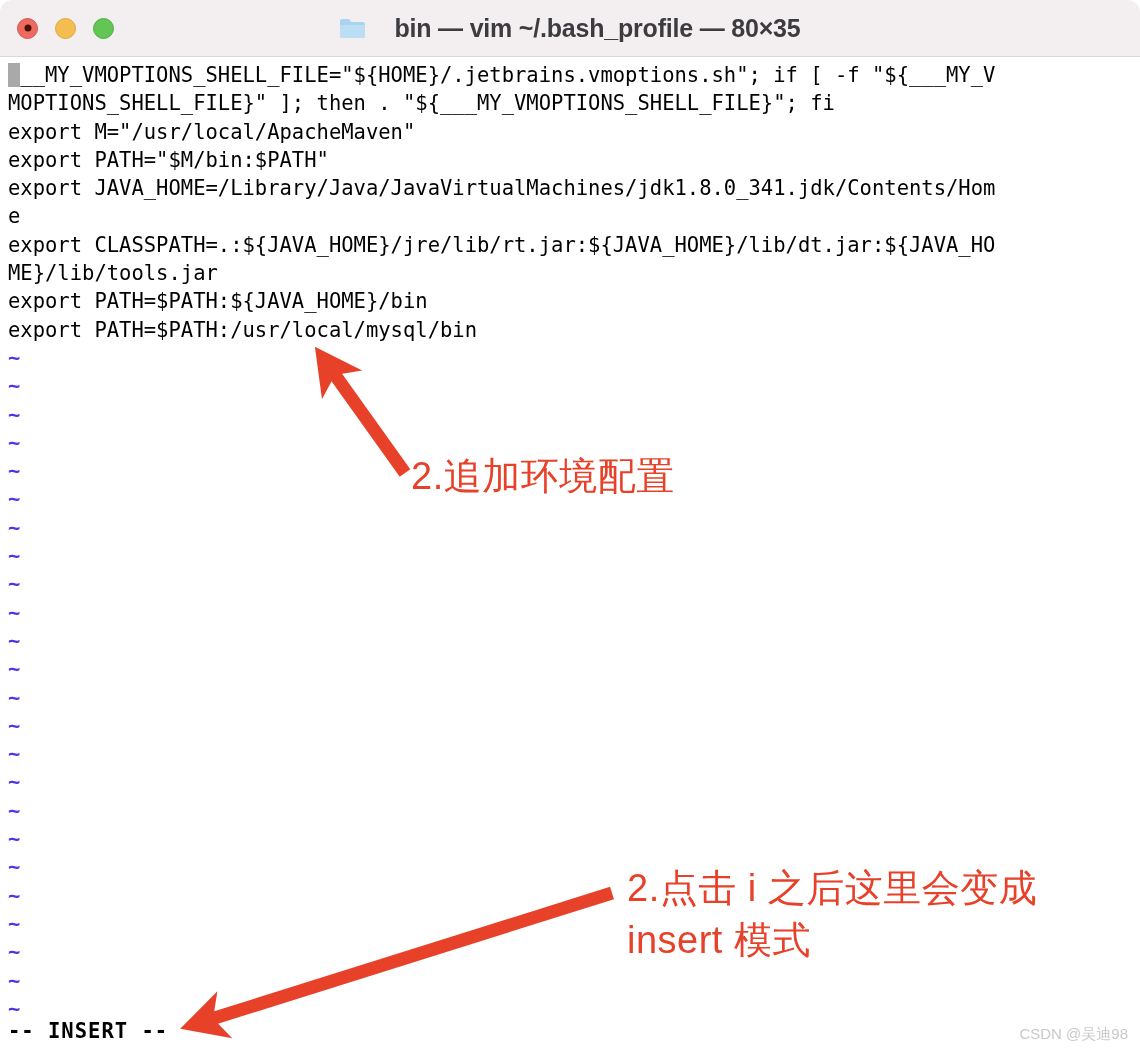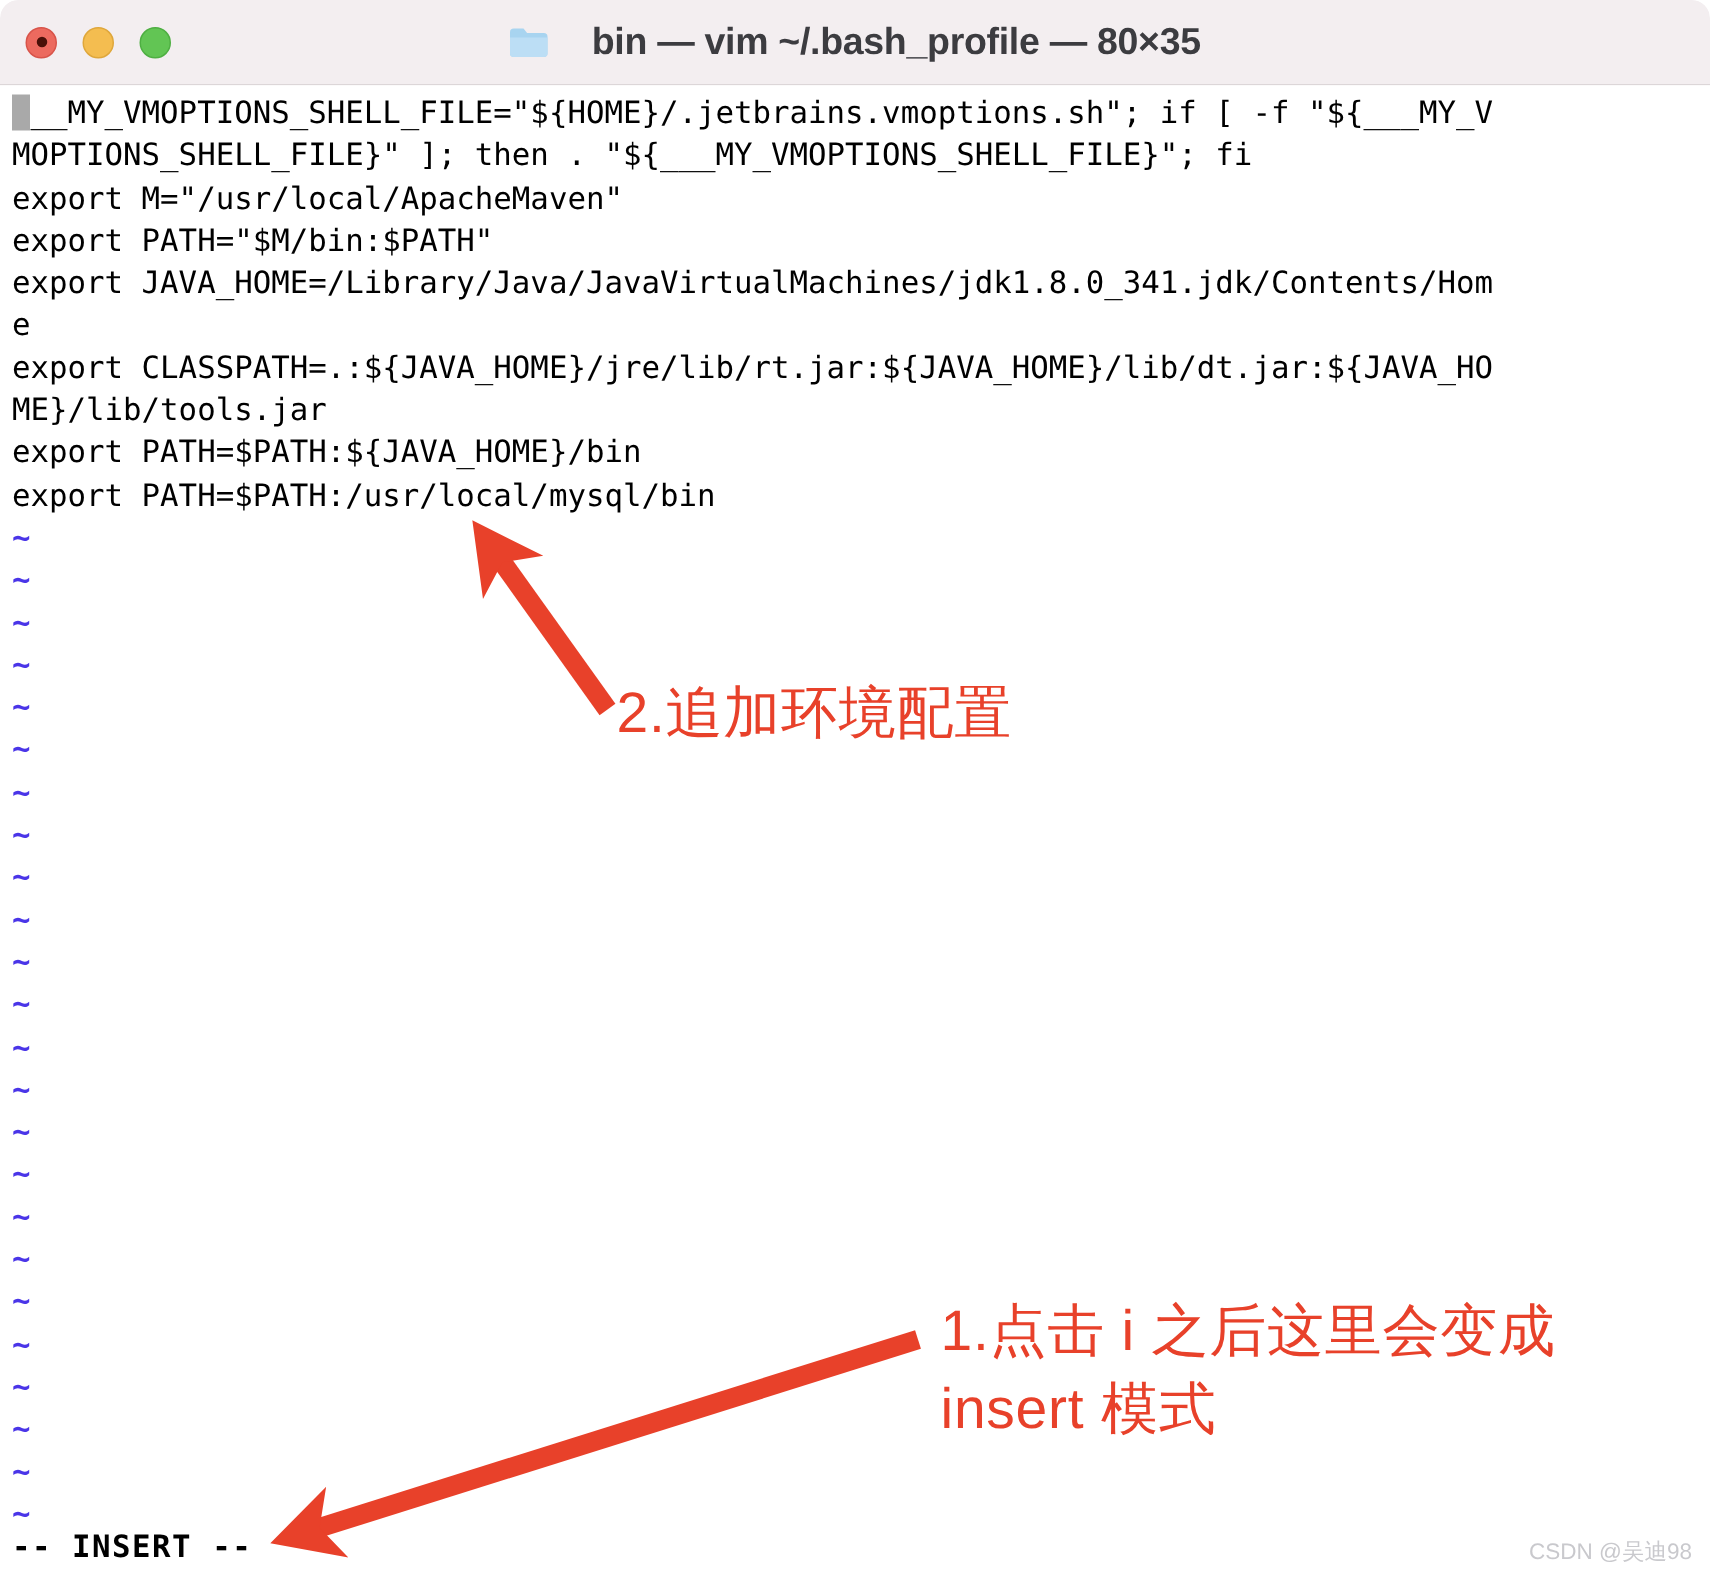--- a/index.html
+++ b/index.html
@@ -195,17 +195,17 @@
     <defs>
       <marker id="ah" markerWidth="4" markerHeight="4" refX="1.6" refY="2" orient="auto" markerUnits="strokeWidth">
         <path d="M0,0.1 L3.6,2 L0,3.9 L0.95,2 Z" fill="#e8412a"></path>
       </marker>
     </defs>
     <line x1="405" y1="473" x2="330" y2="368" stroke="#e8412a" stroke-width="13" marker-end="url(#ah)"></line>
     <line x1="612" y1="893" x2="205" y2="1021" stroke="#e8412a" stroke-width="13" marker-end="url(#ah)"></line>
   </svg>
 
   <div class="annot-text" id="annot-2">2.追加环境配置</div>
-  <div class="annot-text" id="annot-1">1.点击 i 之后这里会变成
+  <div class="annot-text" id="annot-1">2.点击 i 之后这里会变成
 insert 模式</div>
 
   <div id="watermark">CSDN @吴迪98</div>
 </div>
 
 </body></html>

